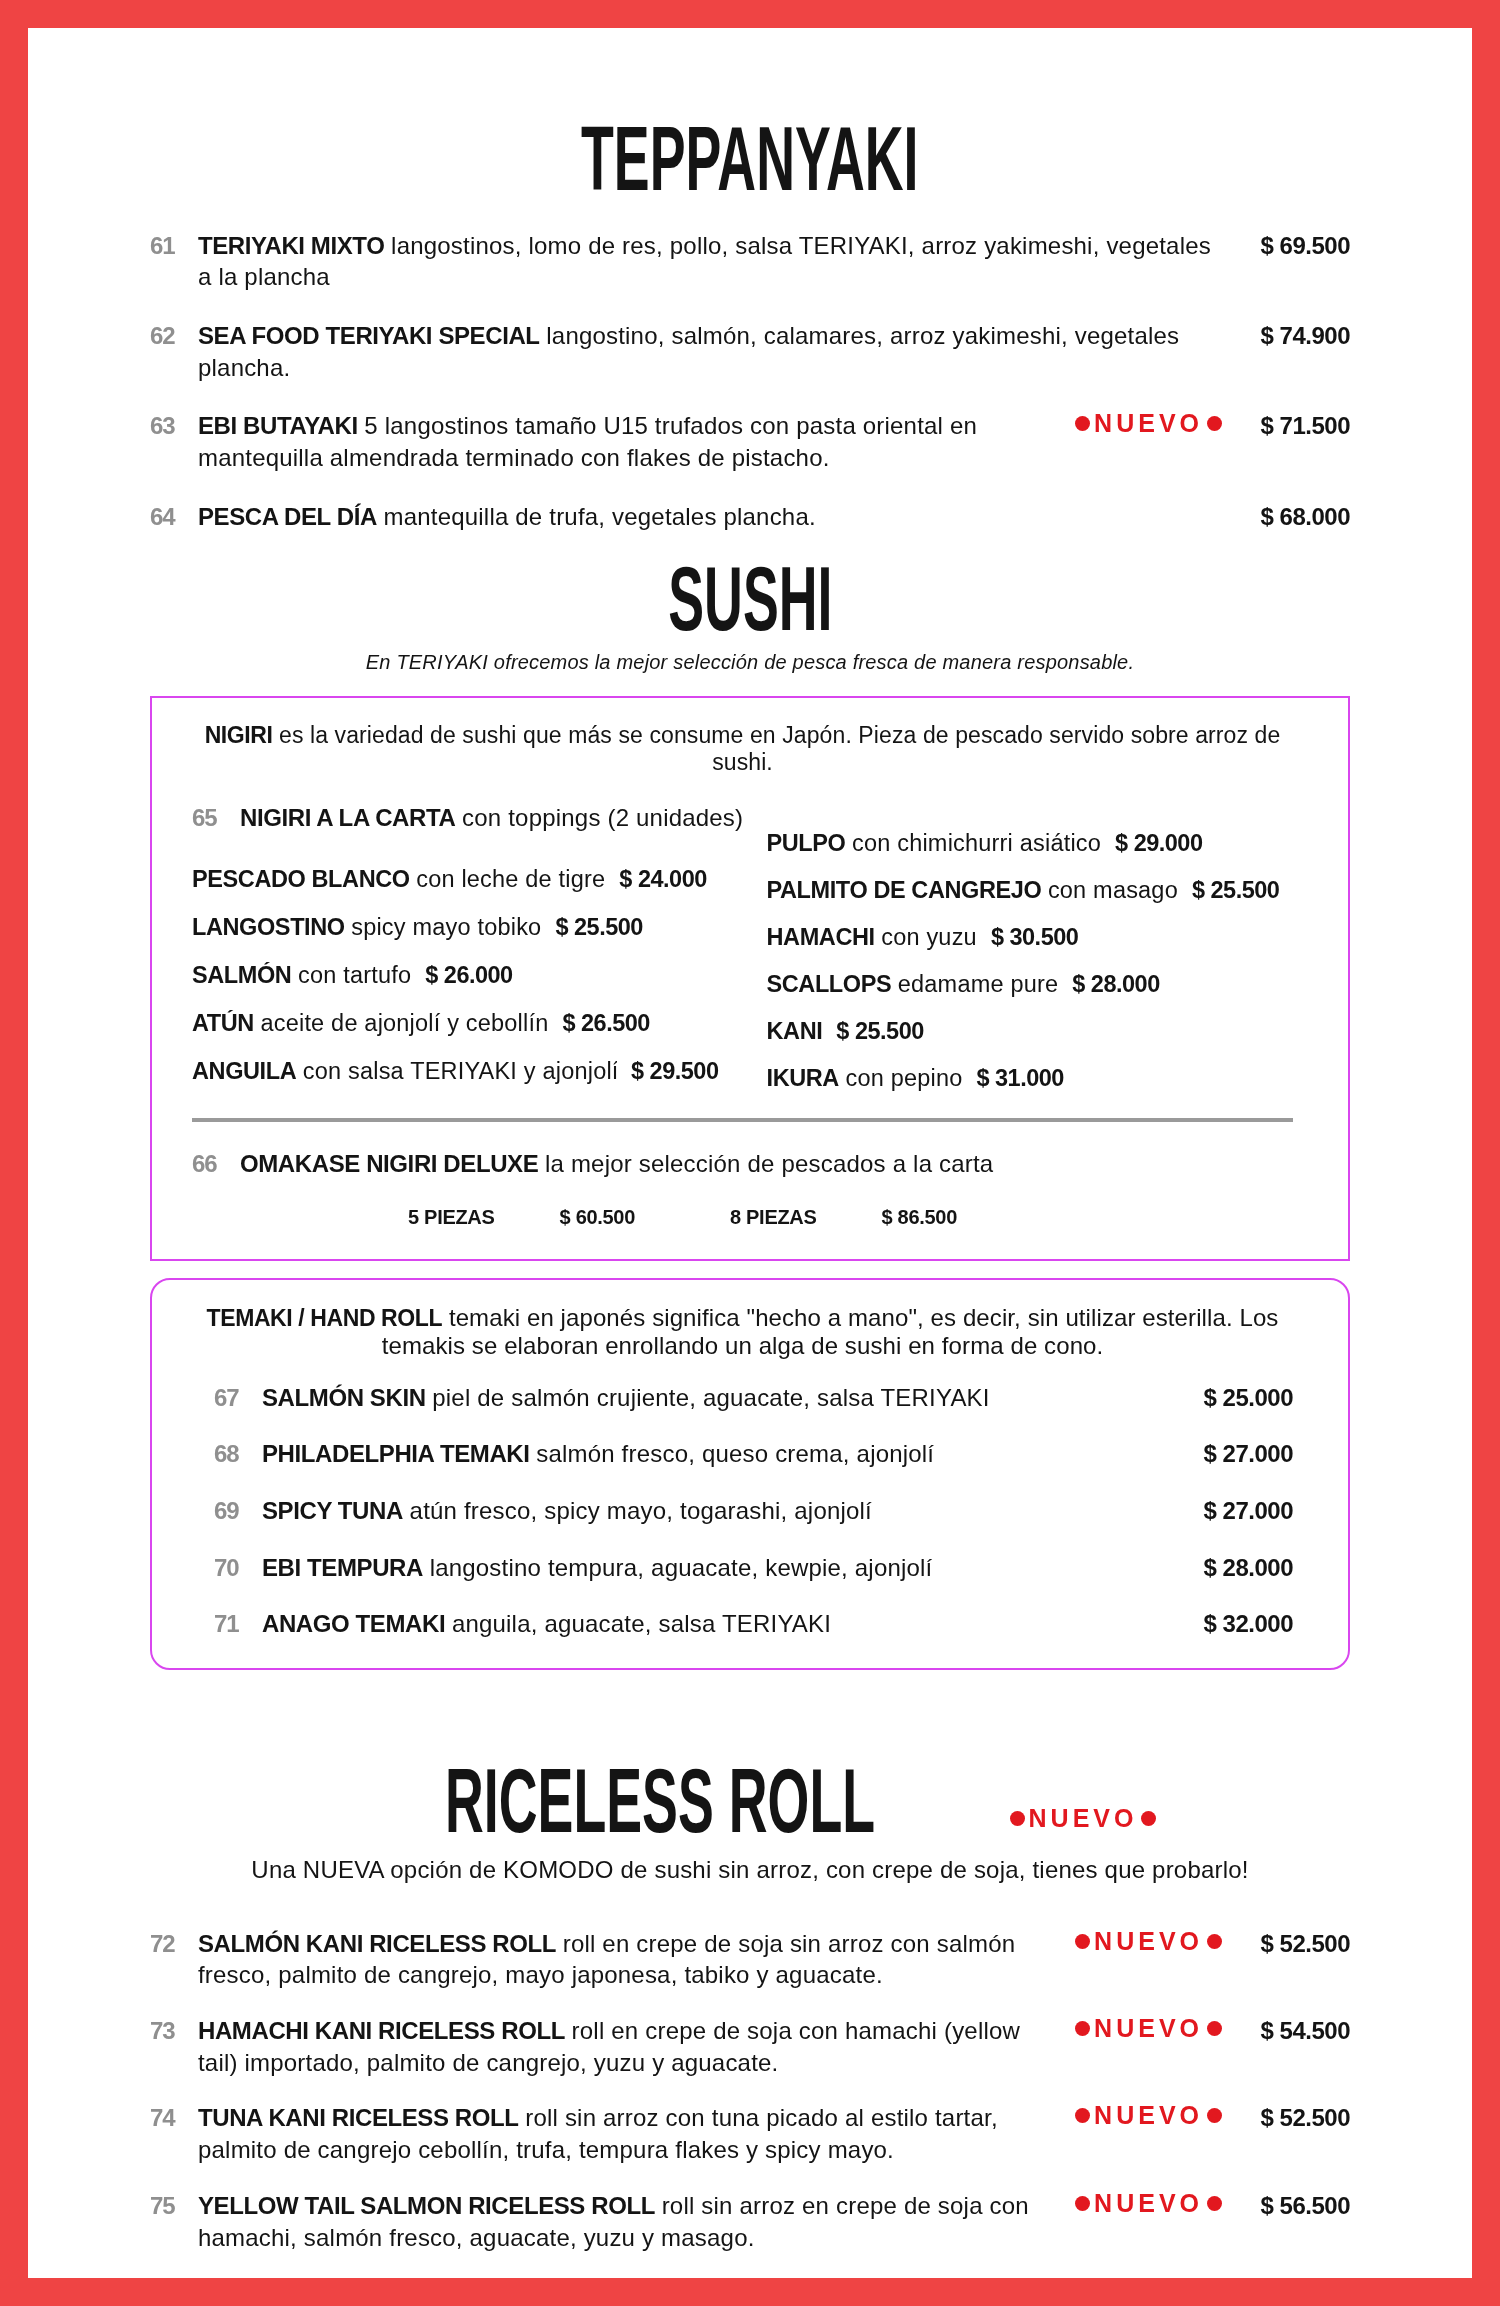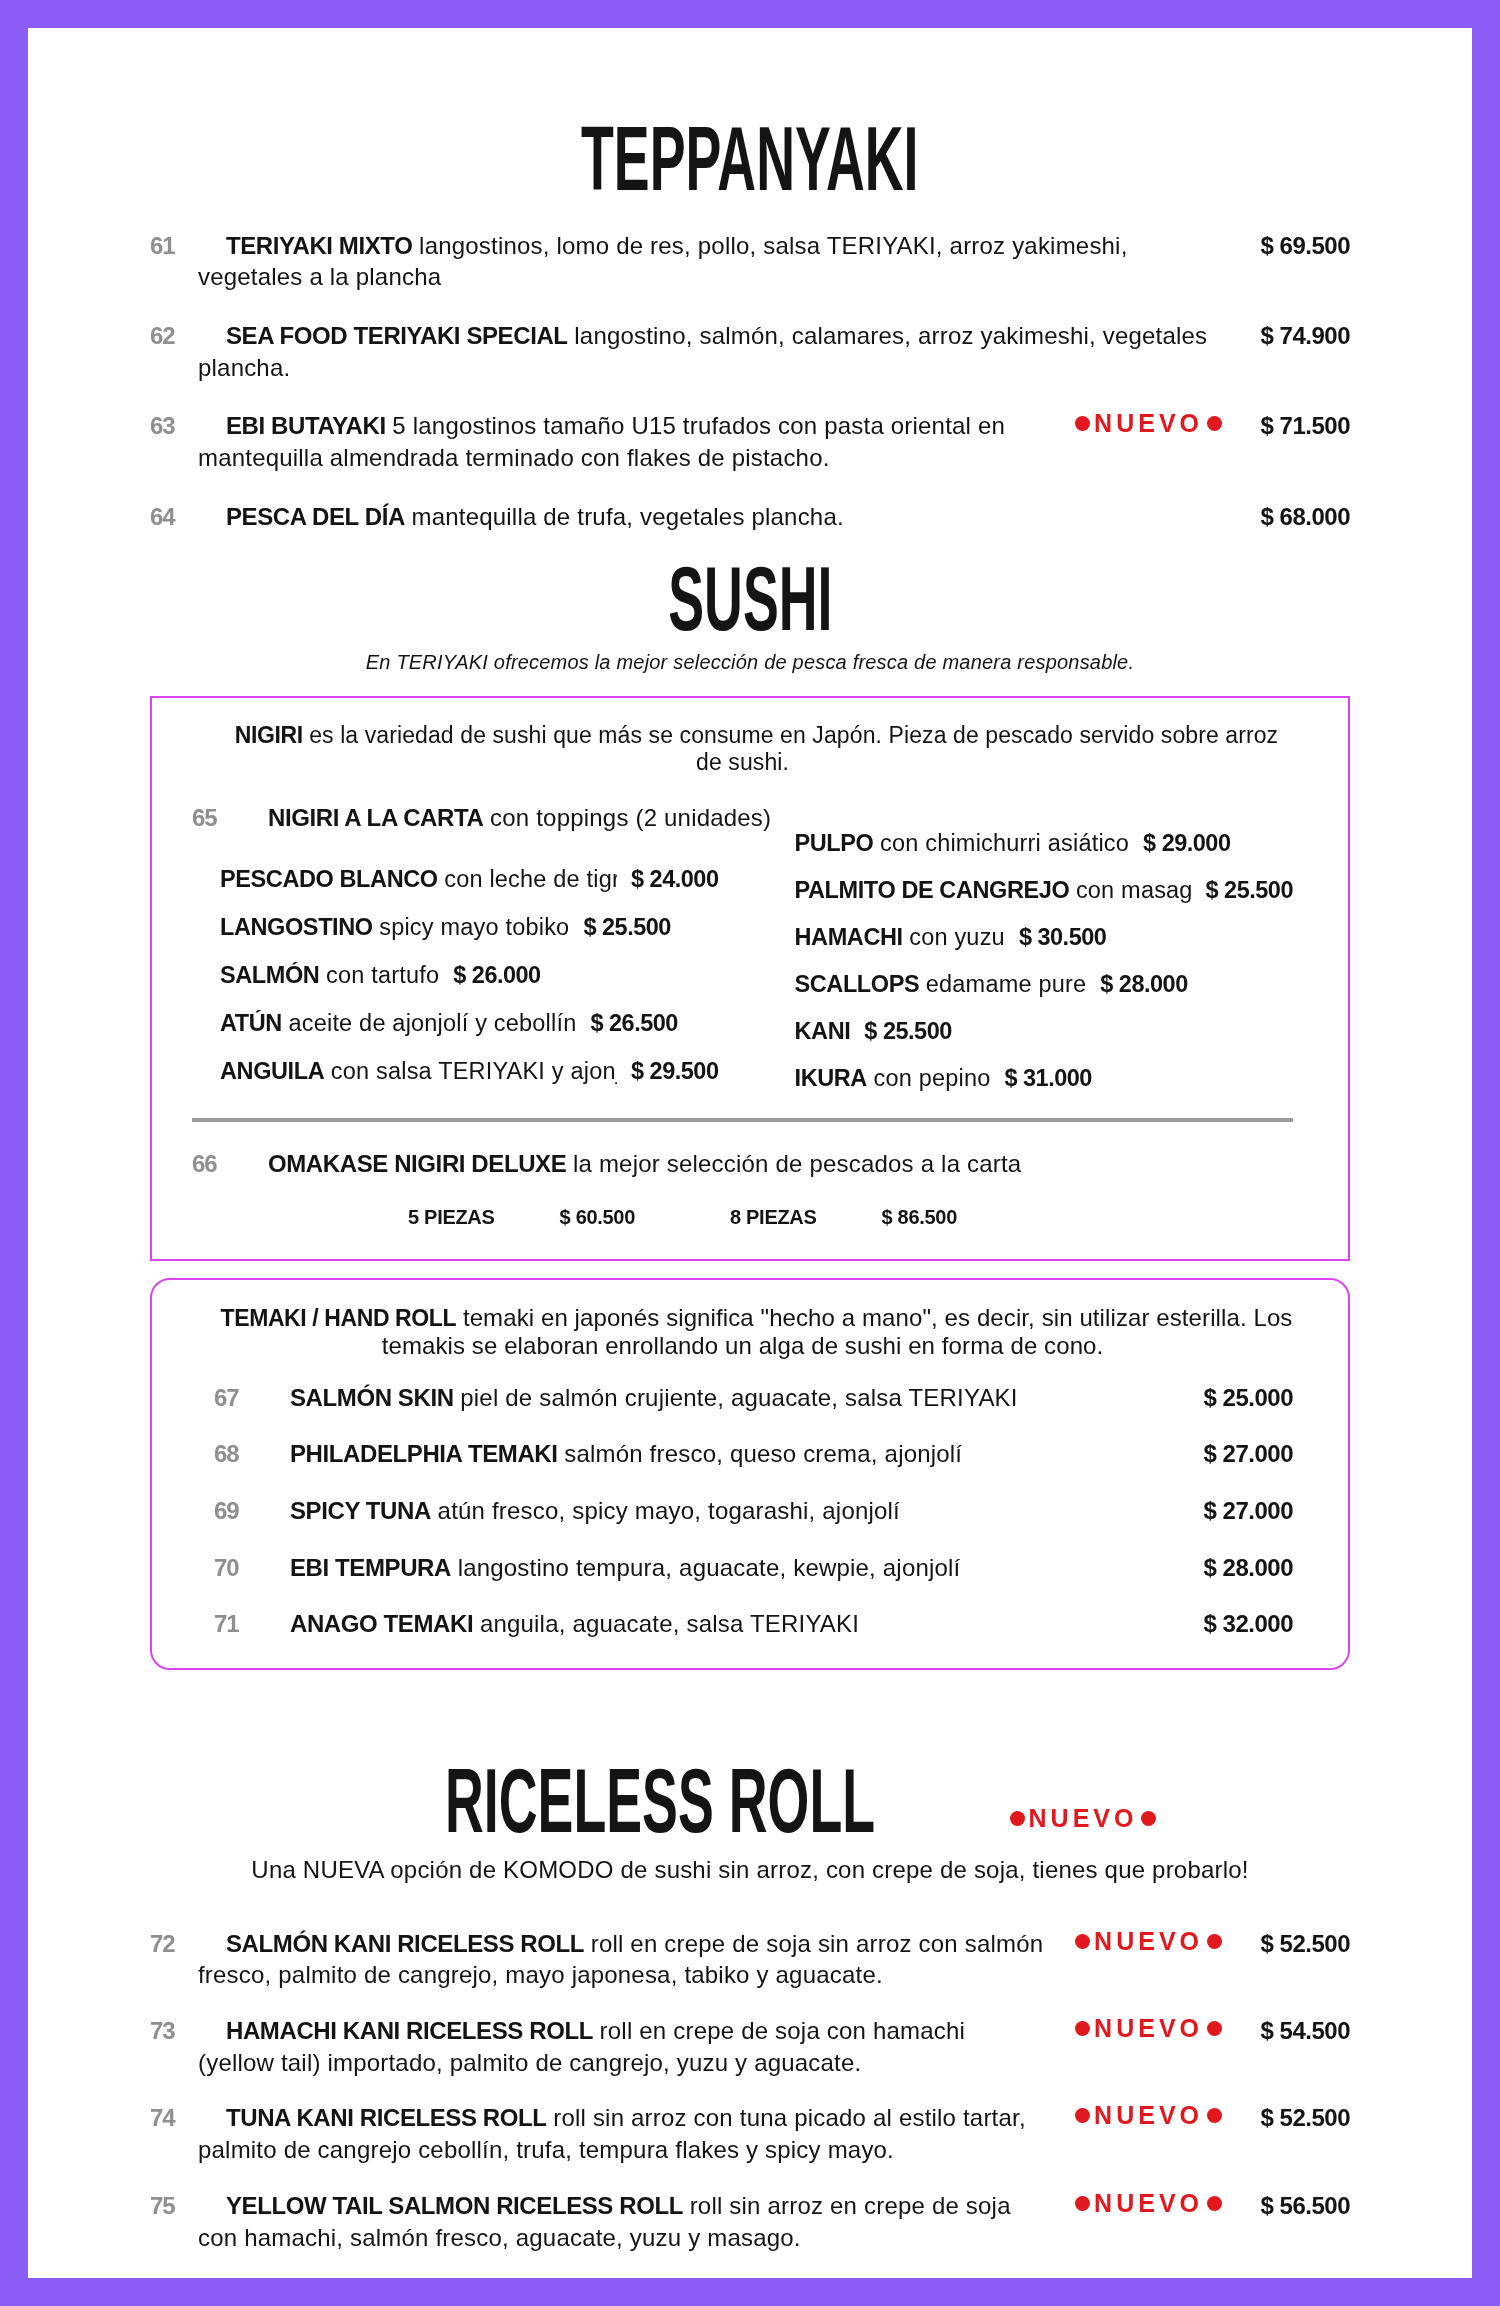--- a/index.html
+++ b/index.html
@@ -1,19 +1,19 @@
 <!DOCTYPE html>
 <html><head>
 <meta charset="utf-8">
 <style>
   html,body { margin:0; padding:0; background:#e0b289; }
   * { box-sizing:border-box; }
   .frame {
     width:1500px; height:2306px;
-    background:#8b5cf6;
+    background:#ef4444;
     padding:28px;
     margin:0 auto;
     font-family:"Liberation Sans", sans-serif;
   }
   .paper {
     width:100%; height:100%;
     background:#ffffff;
     color:#141414;
     padding:92px 122px 0 122px;
     overflow:hidden;
@@ -33,21 +33,21 @@
   .title-row { display:flex; justify-content:center; align-items:center; gap:4px; margin:0; }
 
   
   .mrow { display:flex; align-items:flex-start; font-size:24px; line-height:1.32; }
   .num {
     flex:none; width:48px;
     color:#8f8f8f; font-weight:700;
     letter-spacing:-1px;
   }
   .body { flex:1; margin:0; padding-right:20px; }
-  .iname { font-weight:700; letter-spacing:-0.4px;margin-left:28px; }
+  .iname { font-weight:700; letter-spacing:-0.4px; }
   .idesc { letter-spacing:0.2px; }
   .price {
     flex:none; width:108px; text-align:right;
     font-weight:700; letter-spacing:-0.5px; white-space:nowrap;
   }
   
   .badge { flex:none; display:flex; align-items:center; gap:4px; margin:1px 20px 0 10px; }
   .badge .dot { width:15px; height:15px; border-radius:50%; background:#e2181f; }
   .badge .blabel {
     color:#e2181f; font-weight:700; font-size:25px;

